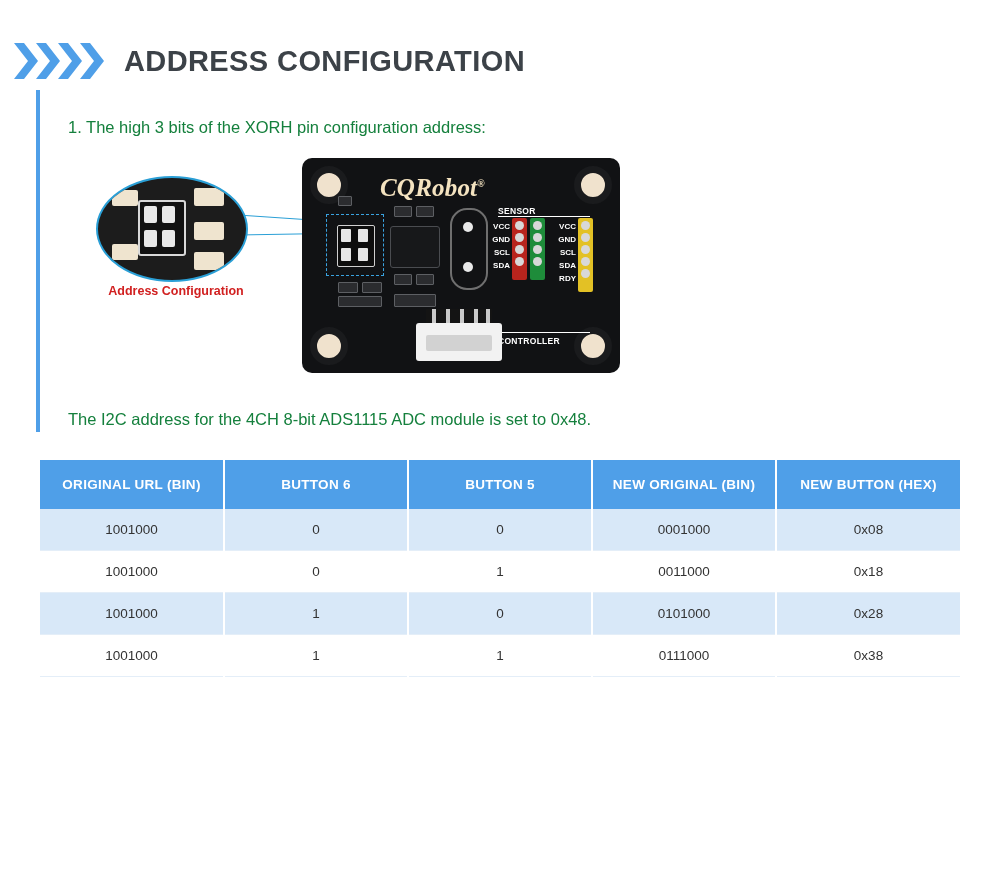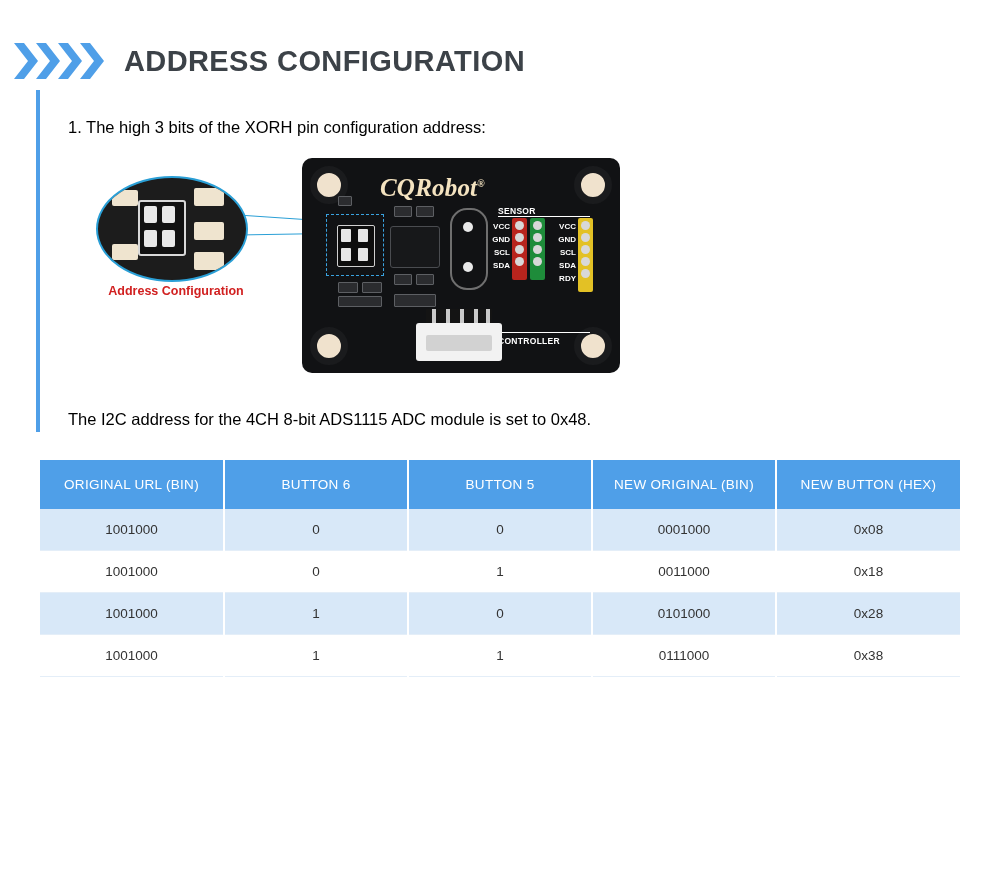--- a/index.html
+++ b/index.html
@@ -44,21 +44,21 @@
   .content {
     margin-left: 36px;
     border-left: 4px solid #4f9fe8;
     padding-left: 28px;
     padding-top: 14px;
     width: 940px;
     box-sizing: border-box;
   }
   .para {
     font-size: 16.5px;
-    color: #000000;
+    color: #15803d;
     line-height: 1.45;
     margin: 12px 0 0 0;
   }
   .para.wide {
     line-height: 2.1;
     margin-top: 26px;
   }
 
   
   .figure {
@@ -295,21 +295,21 @@
   }
   table {
     border-collapse: collapse;
     width: 100%;
     table-layout: fixed;
   }
   thead th {
     background: #4f9fe8;
     color: #ffffff;
     font-size: 13.5px;
-    font-weight: normal;
+    font-weight: bold;
     letter-spacing: .3px;
     padding: 17px 4px;
     text-align: center;
     border-right: 2px solid #ffffff;
   }
   thead th:last-child { border-right: 0; }
   tbody td {
     font-size: 13.5px;
     color: #333;
     text-align: center;

